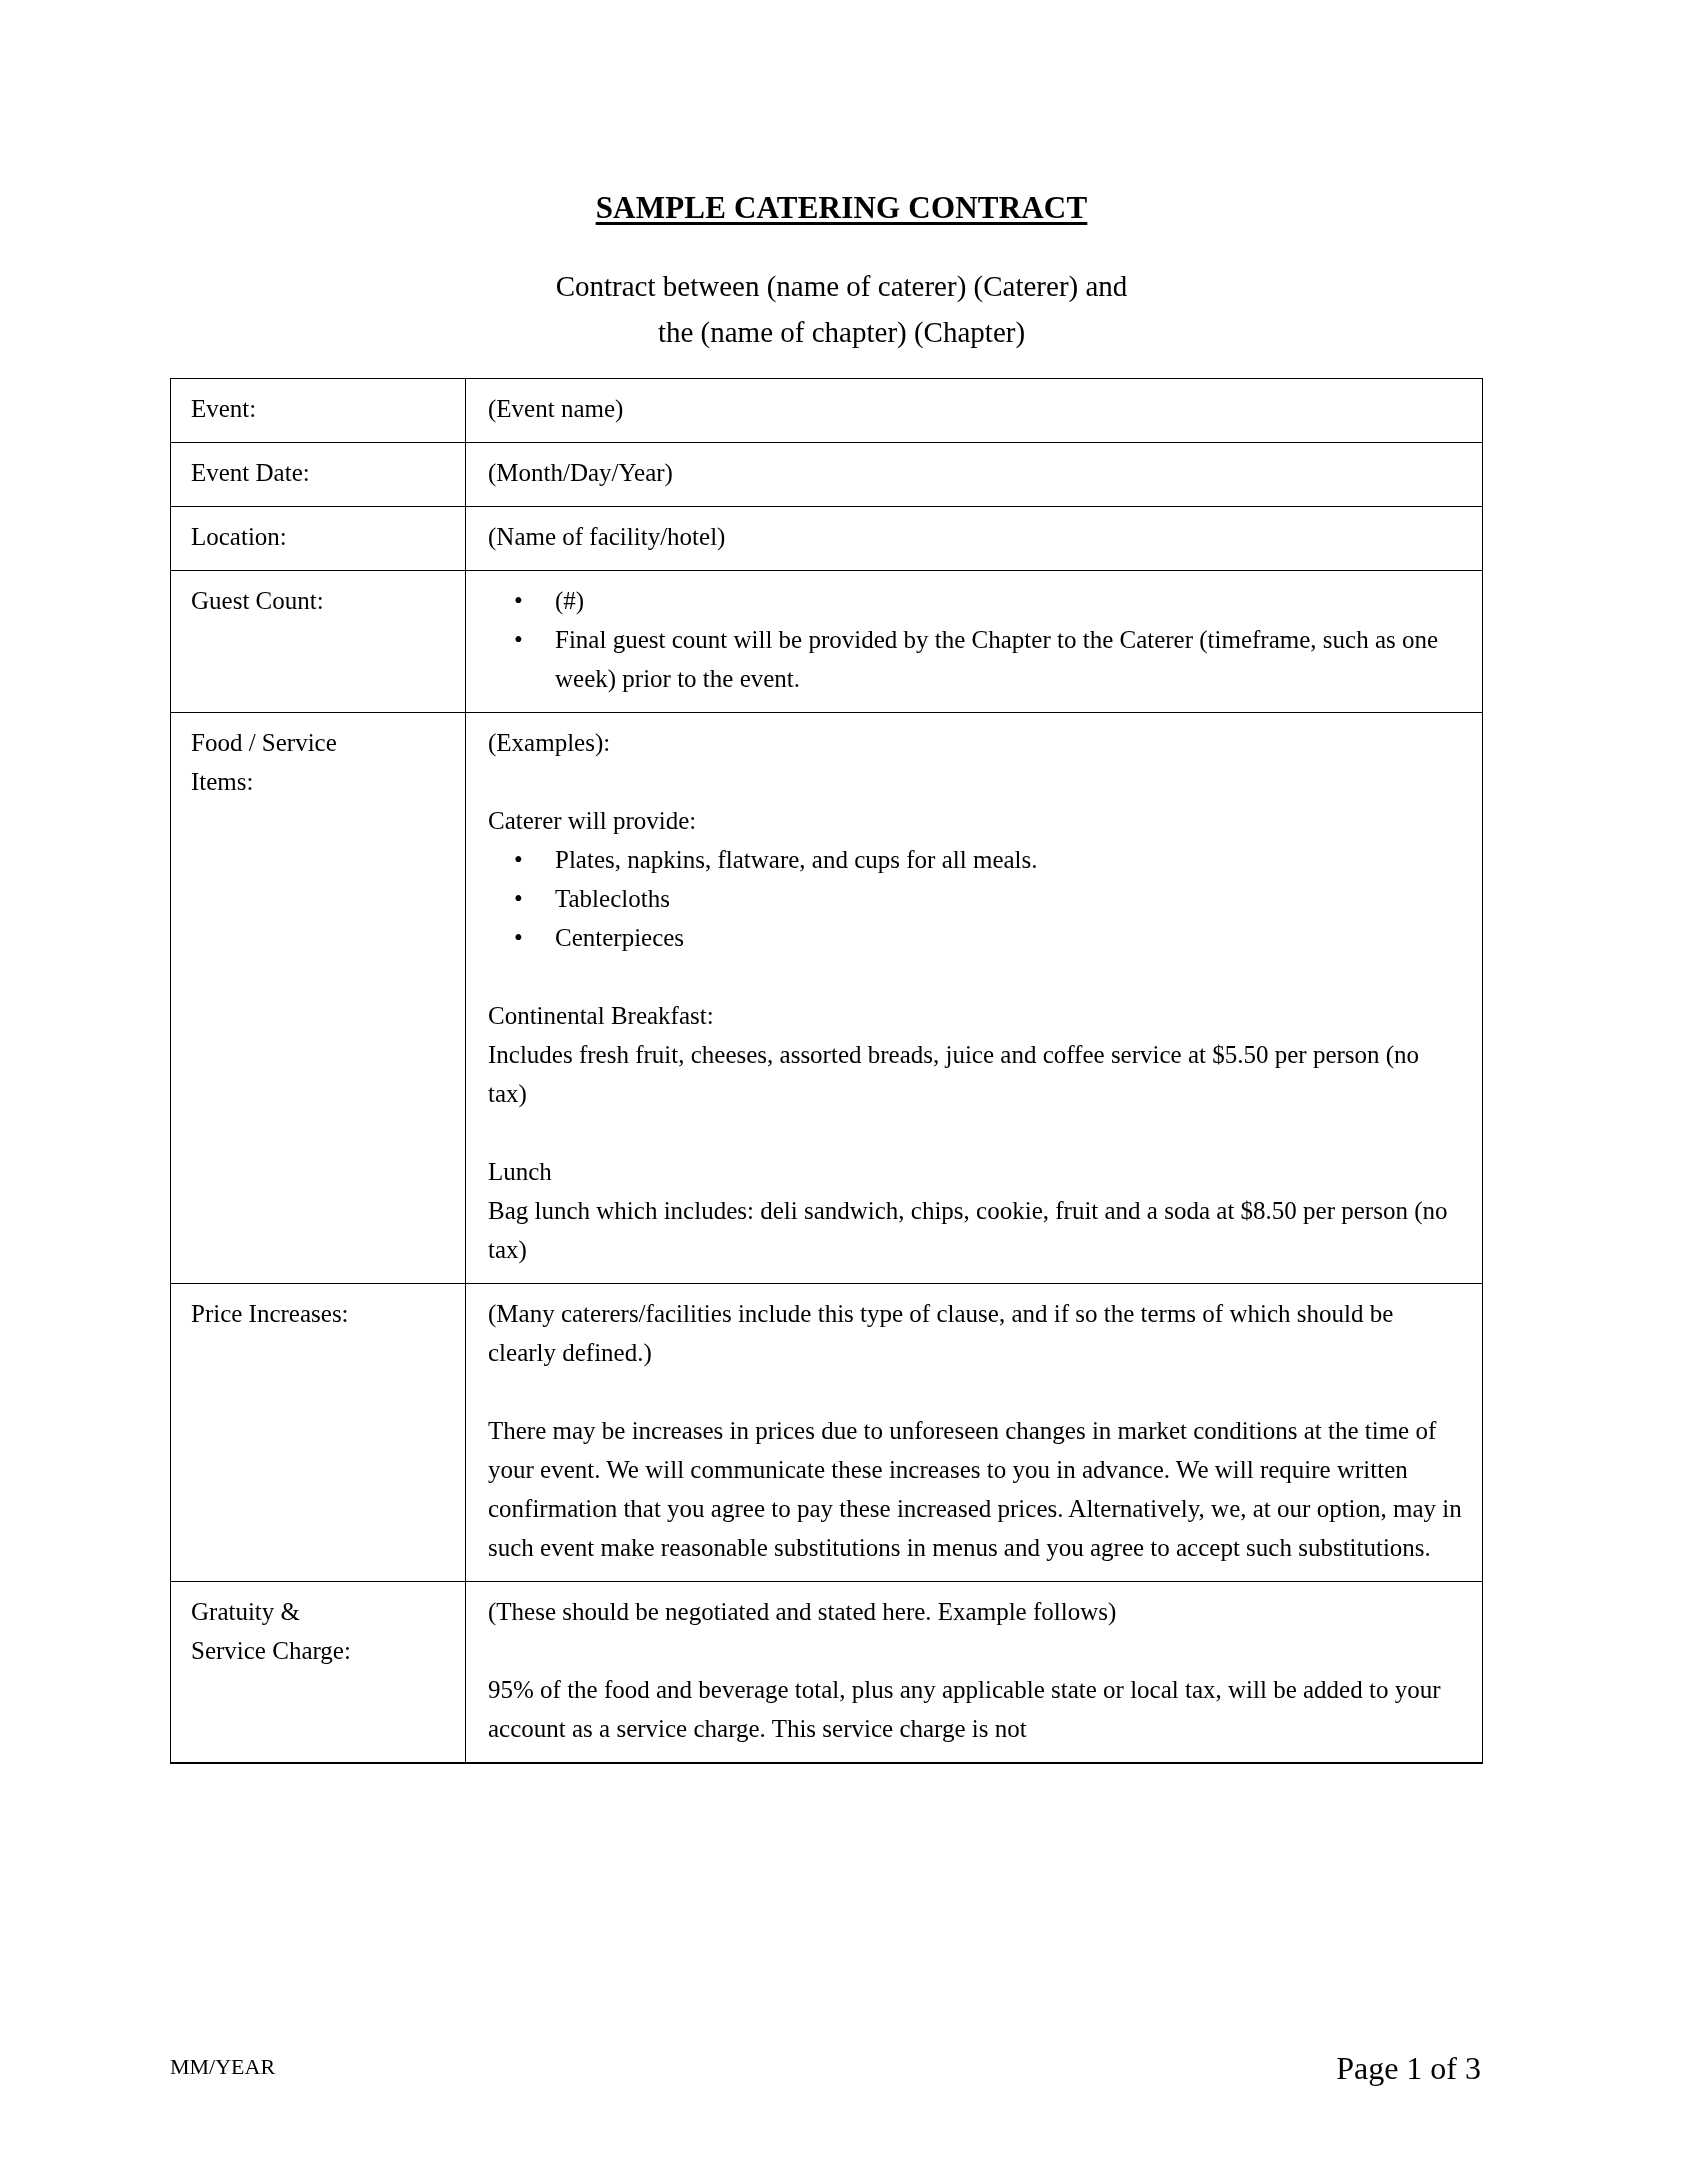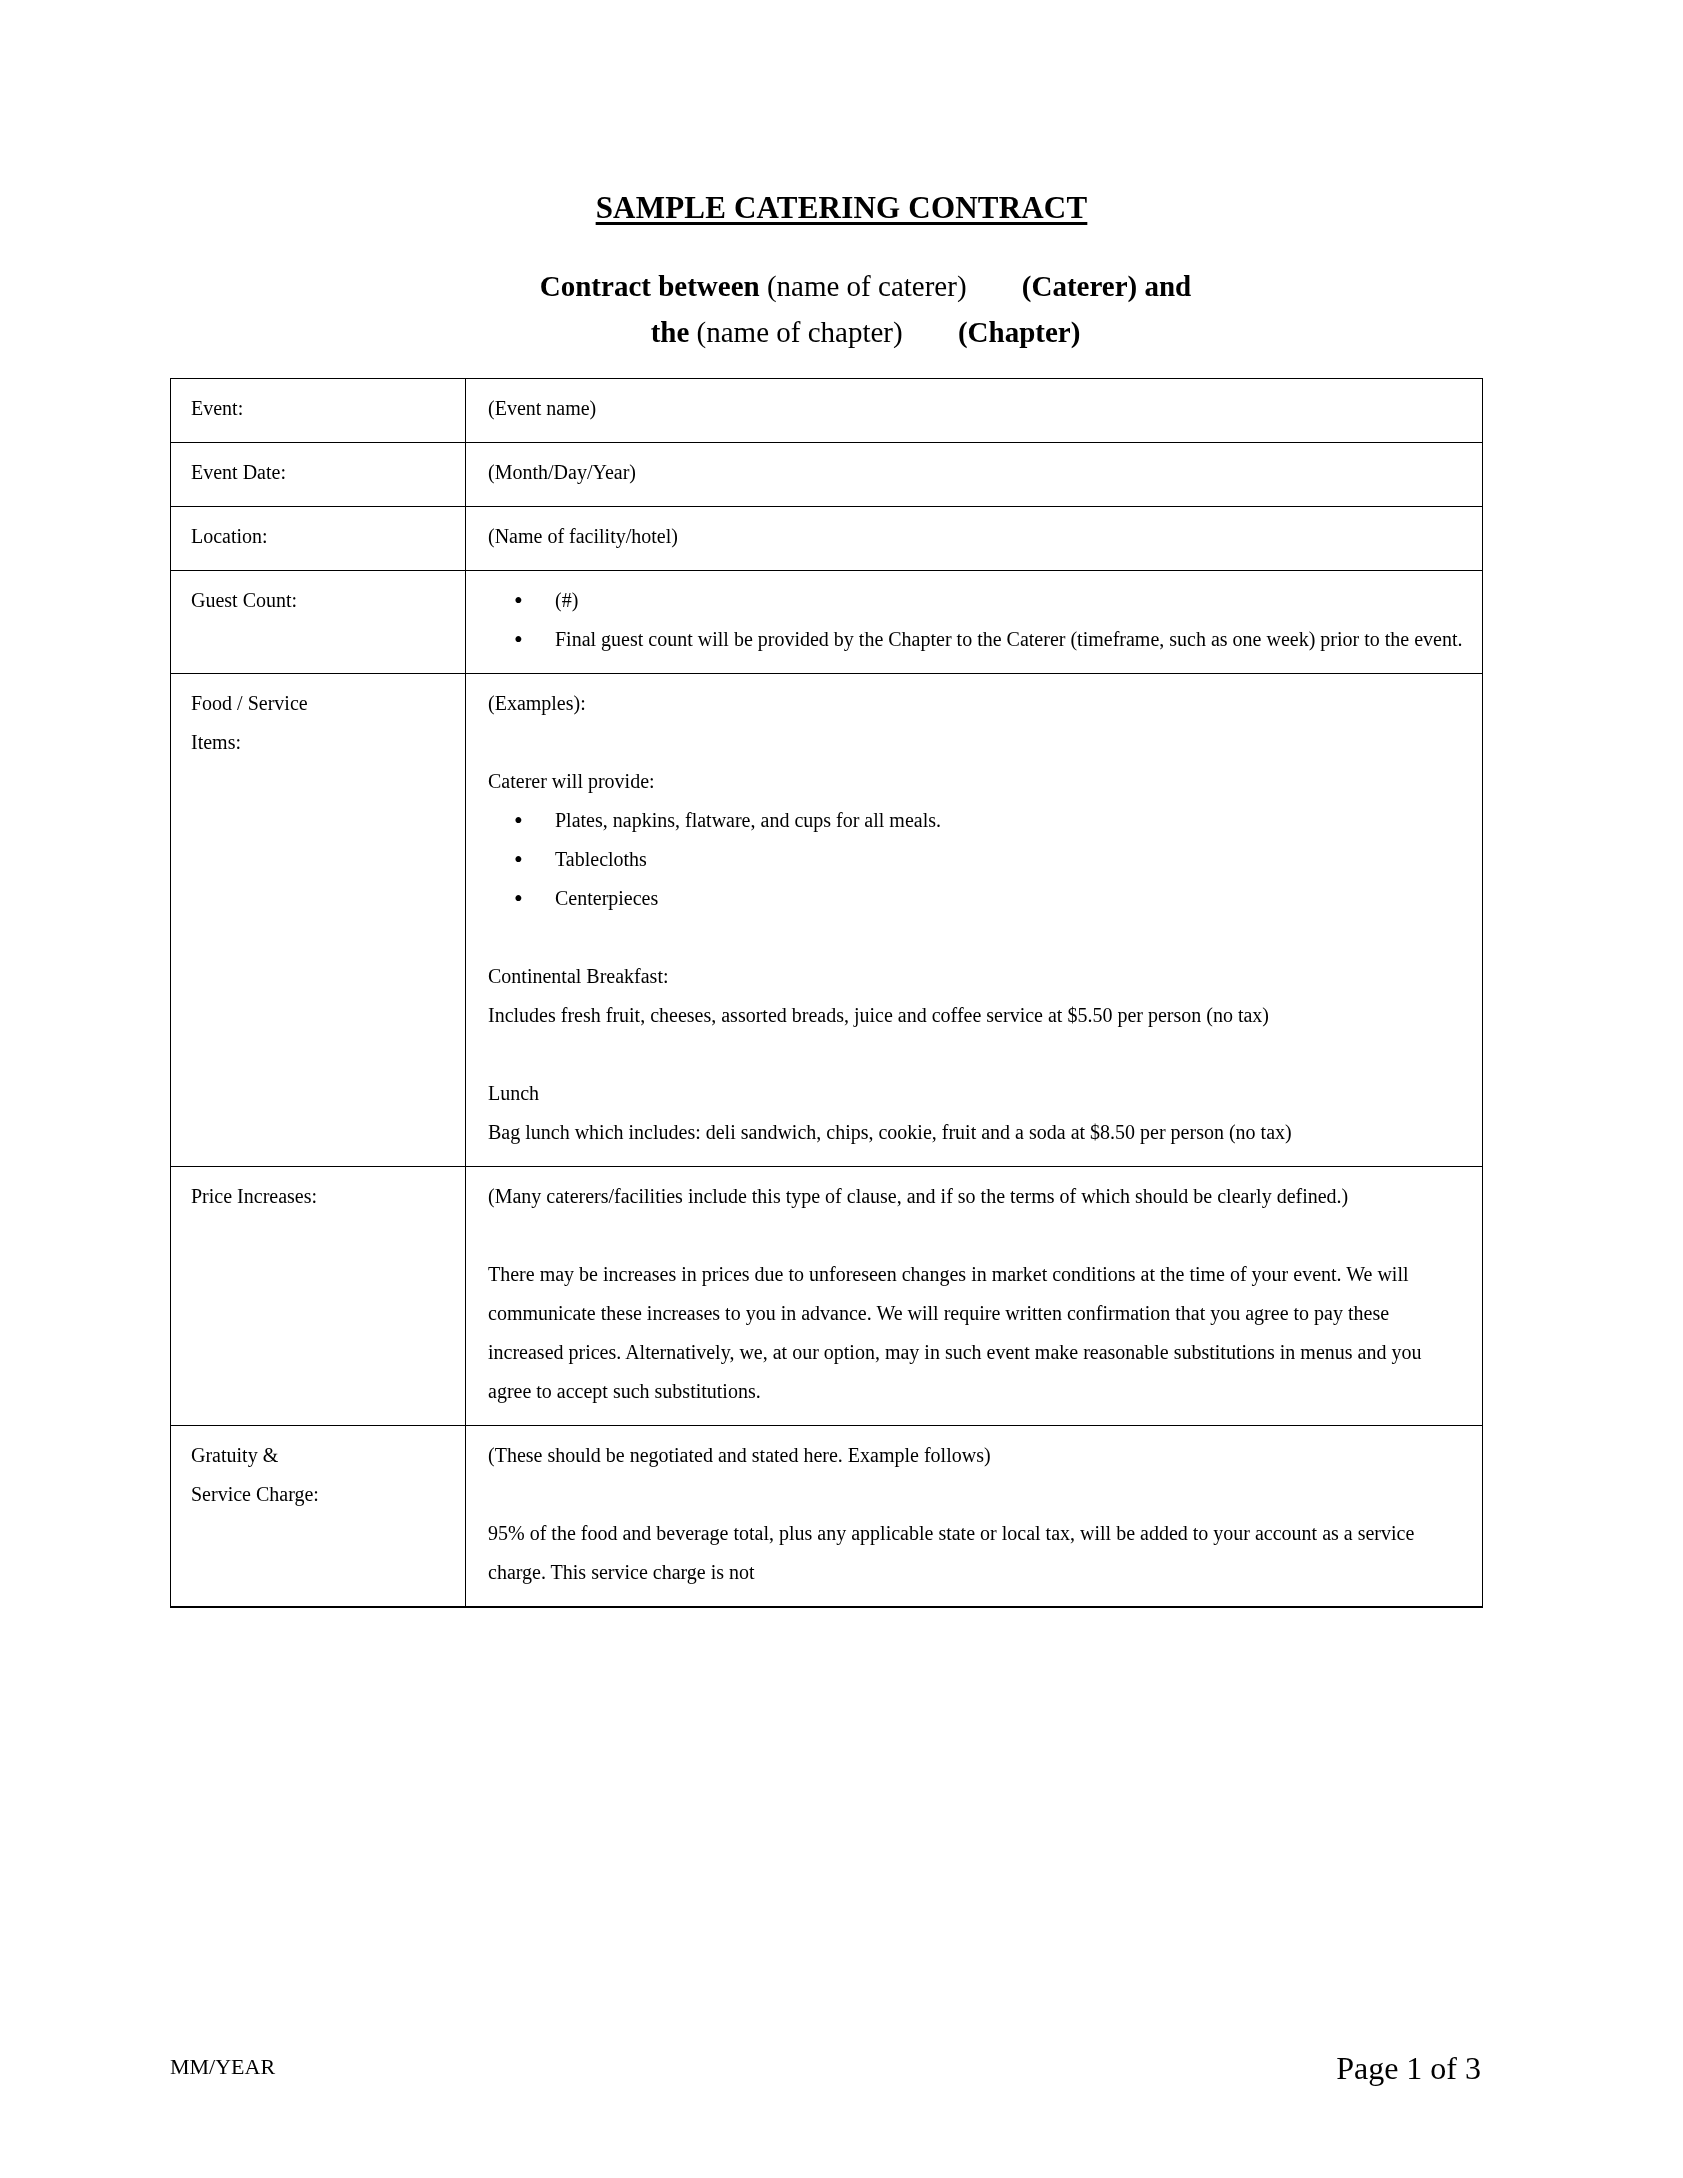--- a/index.html
+++ b/index.html
@@ -36,31 +36,31 @@
 
   .subtitle {
     position: absolute;
     top: 263px;
     left: 0;
     width: 1683px;
     text-align: center;
     font-size: 29px;
     line-height: 46px;
   }
-  .subtitle b { font-weight: bold; margin-left: 48px; }
+  .subtitle b { font-weight: normal; }
 
   
   .contract-table {
     position: absolute;
     left: 170px;
     top: 378px;
     width: 1313px;
     border-collapse: collapse;
     table-layout: fixed;
-    font-size: 20px;
+    font-size: 25px;
     line-height: 39px;
   }
   .contract-table td {
     border: 1.6px solid #000000;
     vertical-align: top;
     padding: 10px 14px 14px 14px;
     box-sizing: border-box;
   }
   .contract-table td.label {
     width: 295px;

